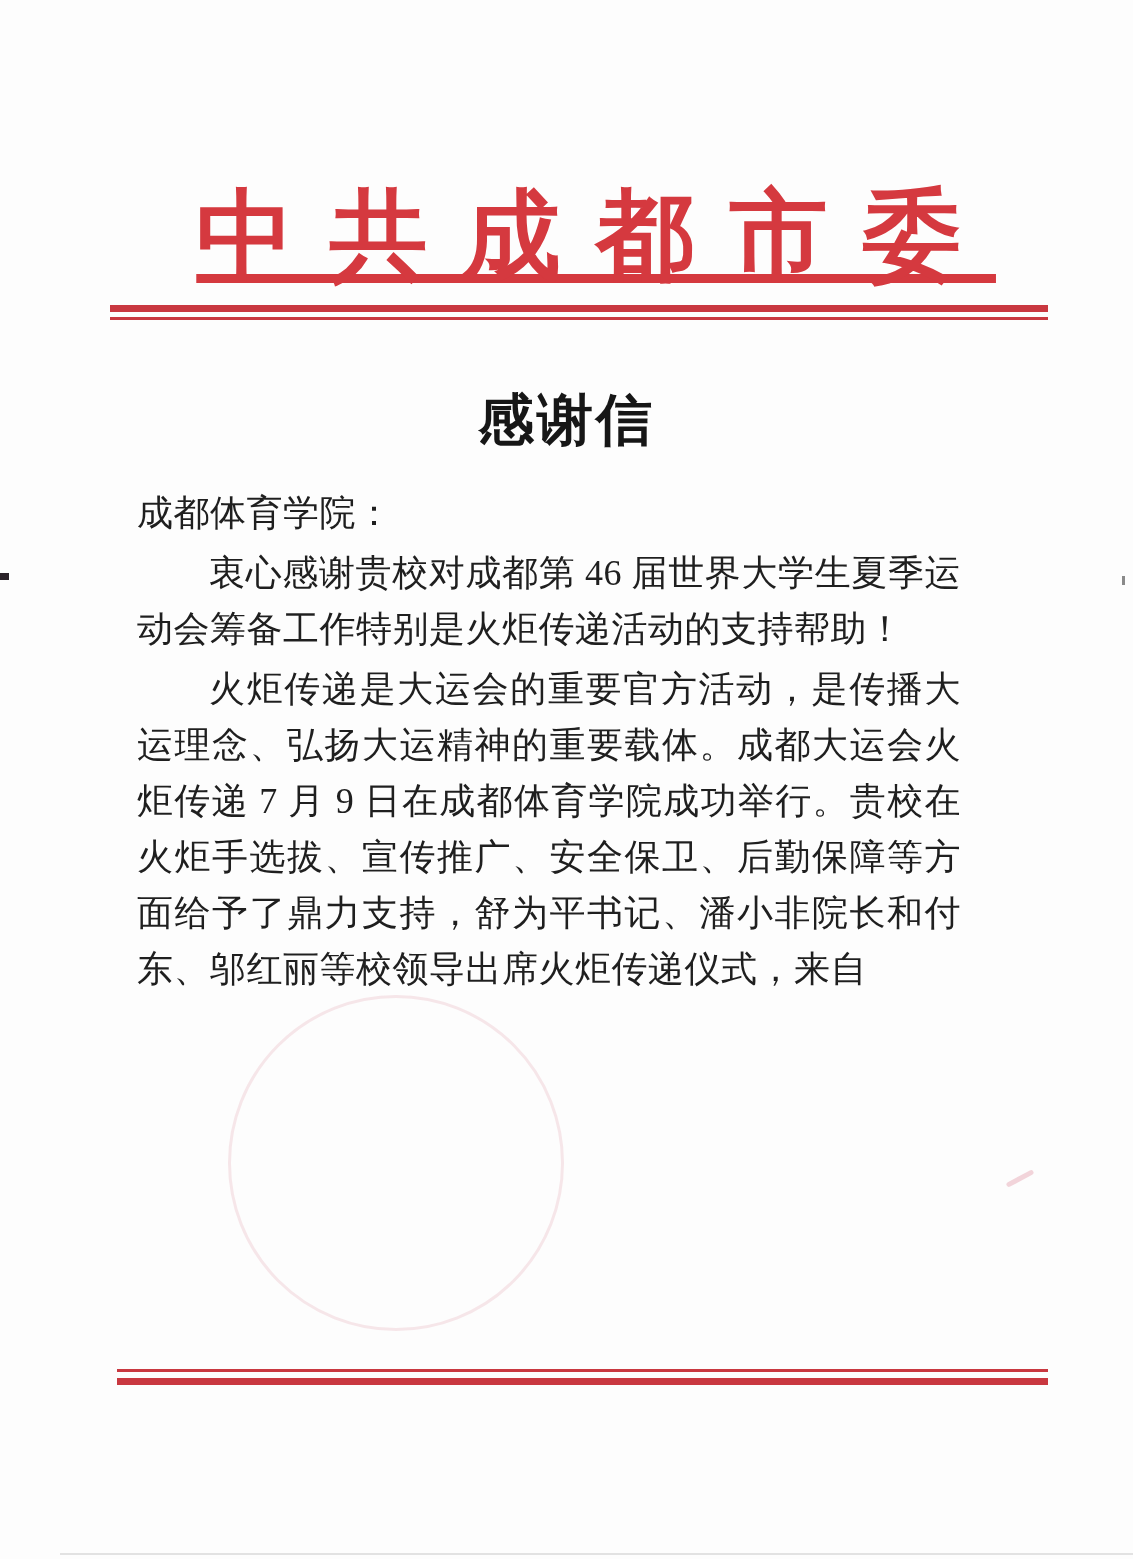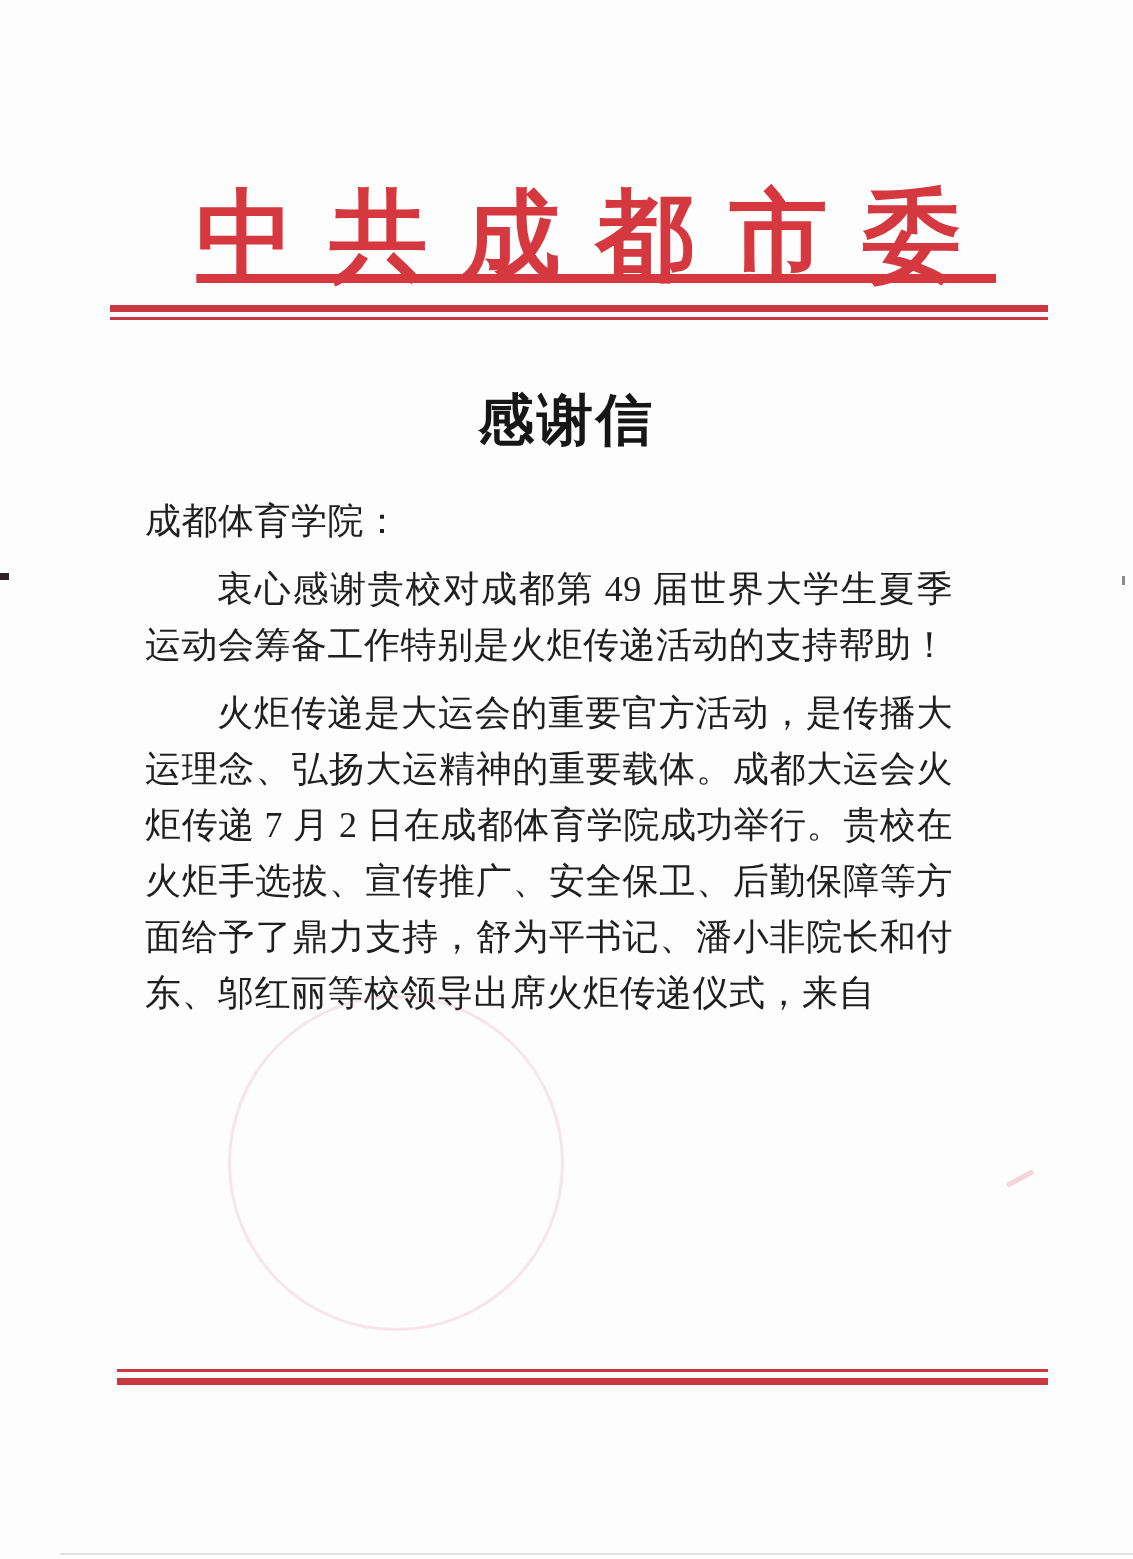--- a/index.html
+++ b/index.html
@@ -68,21 +68,21 @@
     position:absolute;
     top:481px;
     left:133px;
     width:832px;
     font-size:36px;
     line-height:56px;
     color:var(--ink);
     text-align:justify;
     letter-spacing:0.5px;
   }
-  .letter-body p{margin:12px;}
+  .letter-body p{margin:4px;}
   .para{text-indent:2em;}
   
   .stamp{
     position:absolute;
     left:228px;
     top:995px;
     width:330px;
     height:330px;
     border:3px solid rgba(214,110,130,0.16);
     border-radius:50%;
@@ -130,22 +130,22 @@
 <div class="page">
 
   <div class="letterhead">中共成都市委</div>
 
   <div class="rule-top"></div>
 
   <h1 class="doc-title">感谢信</h1>
 
   <div class="letter-body">
     <p class="salutation">成都体育学院：</p>
-    <p class="para">衷心感谢贵校对成都第 49 届世界大学生夏季运动会筹备工作特别是火炬传递活动的支持帮助！</p>
-    <p class="para">火炬传递是大运会的重要官方活动，是传播大运理念、弘扬大运精神的重要载体。成都大运会火炬传递 7 月 2 日在成都体育学院成功举行。贵校在火炬手选拔、宣传推广、安全保卫、后勤保障等方面给予了鼎力支持，舒为平书记、潘小非院长和付东、邬红丽等校领导出席火炬传递仪式，来自</p>
+    <p class="para">衷心感谢贵校对成都第 46 届世界大学生夏季运动会筹备工作特别是火炬传递活动的支持帮助！</p>
+    <p class="para">火炬传递是大运会的重要官方活动，是传播大运理念、弘扬大运精神的重要载体。成都大运会火炬传递 7 月 9 日在成都体育学院成功举行。贵校在火炬手选拔、宣传推广、安全保卫、后勤保障等方面给予了鼎力支持，舒为平书记、潘小非院长和付东、邬红丽等校领导出席火炬传递仪式，来自</p>
   </div>
 
   <div class="rule-bottom"></div>
 
   <div class="stamp"></div>
   <div class="stamp-dash"></div>
   <div class="edge-tick left"></div>
   <div class="edge-tick right"></div>
   <div class="bottom-scan-line"></div>
 

